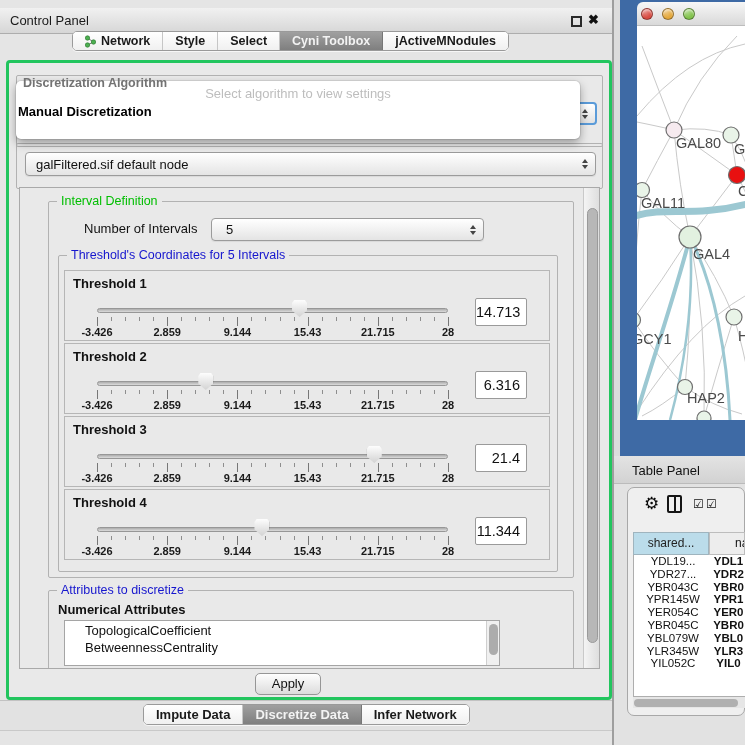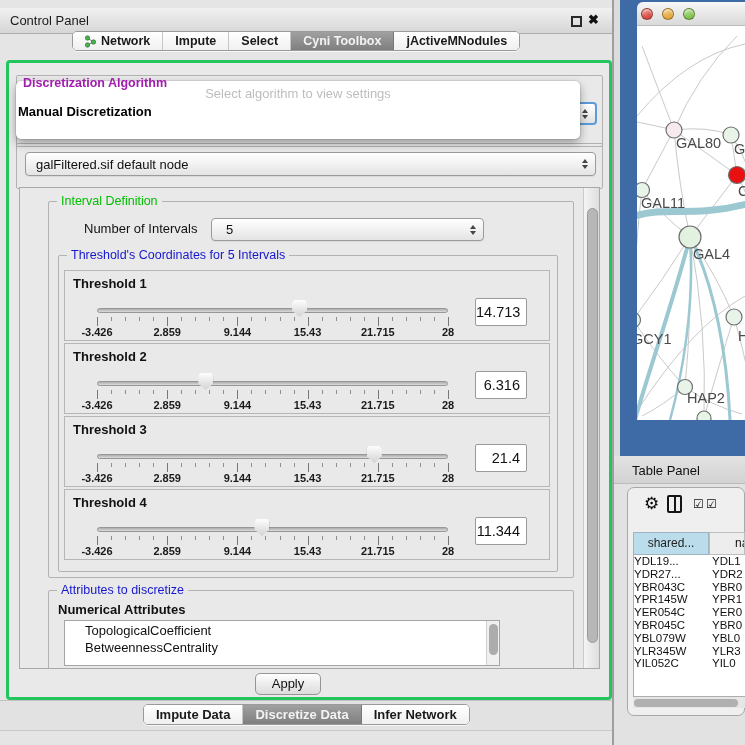--- a/index.html
+++ b/index.html
@@ -50,21 +50,21 @@
   #combo-ghost { left:554px; top:39px; width:34px; height:23px; border:2px solid #5A9BD9;
     border-radius:4px; background:linear-gradient(#FFF,#E2E2E2); z-index:3; }
   #algo-popup { left:7px; top:18px; width:564px; height:58px; background:#FFFFFF;
     border-radius:5px; box-shadow:0 4px 10px rgba(0,0,0,.35), 0 0 0 1px rgba(0,0,0,.08); z-index:5; }
   #popup-hint { position:absolute; left:0; top:5px; width:100%; text-align:center;
     font-size:13px; color:#BDBDBD; }
   .popup-item { position:absolute; left:2px; font-size:13px; color:#000; white-space:nowrap; }
   #popup-item-0 { top:23px; font-weight:bold; }
   #popup-item-1 { top:40px; }
   #disc-ghost-title { position:absolute; left:14px; top:13px; font-size:12.5px; font-weight:bold;
-    color:#a21caf; z-index:6; }
+    color:#737373; z-index:6; }
 
   #tabledata-group { left:7px; top:80px; width:587px; height:46px; }
   #tabledata-combo { left:16px; top:89px; width:571px; height:24px; }
 
   
   #viewport { left:10px; top:124px; width:581px; height:482px; border:1px solid #A9A9A9;
     overflow:hidden; background:#E9E9E9; }
   #v-scrollbar { position:absolute; left:563px; top:0; width:16px; height:480px;
     background:linear-gradient(to right,#F4F4F4,#DEDEDE); border-left:1px solid #C9C9C9; }
   #v-thumb { position:absolute; left:2.5px; top:20px; width:11px; height:435px;
@@ -133,23 +133,23 @@
   #split-icon::after { content:""; position:absolute; left:4.5px; top:0; width:2px; height:14px; background:#151515; }
   .check-icon { position:absolute; top:9px; font-size:12px; color:#111; }
   #tbl-bg { position:absolute; left:5px; top:44px; width:112px; height:165px; background:#FFF;
     border:1px solid #AEAEAE; border-right:none; }
   #tbl-header { position:absolute; left:5px; top:44px; width:112px; height:23px; display:flex; }
   .hcell { height:23px; border:1px solid #9FB4BE; font-size:12px; text-align:center;
     line-height:21px; overflow:hidden; white-space:nowrap; }
   #hcell-0 { width:76px; background:#BBDCEA; color:#222; }
   #hcell-1 { width:36px; background:#EDEDED; border-color:#BDBDBD; text-align:left; padding-left:25px; }
   #tbl-rows { position:absolute; left:5px; top:67px; width:112px; height:112px; overflow:hidden; }
-  .trow { display:flex; height:12.8px; font-size:11.5px; font-weight:500; }
+  .trow { display:flex; height:12.8px; font-size:11.5px; font-weight:500;text-align:center; }
   .trow .c0 { width:79px; padding-left:1px; white-space:nowrap; overflow:hidden; }
-  .trow .c1 { width:33px; white-space:nowrap; overflow:hidden; }
+  .trow .c1 { width:33px; white-space:nowrap; overflow:hidden;font-weight:bold; }
   #h-scroll { position:absolute; left:5px; top:209px; width:112px; height:11px; background:#E6E6E6; }
   #h-thumb { position:absolute; left:1px; top:1.5px; width:104px; height:8px;
     background:#B0B0B0; border-radius:4px; }
 </style>
 </head>
 <body>
 
 <div class="abs" id="titlebar">
   <span class="title">Control Panel</span>
   <span id="float-icon"></span>
@@ -161,21 +161,21 @@
       <svg width="11" height="13">
         <line x1="2.5" y1="3" x2="8.5" y2="7" stroke="#7A7A7A"></line>
         <line x1="2.5" y1="10" x2="8.5" y2="7" stroke="#7A7A7A"></line>
         <circle cx="2.5" cy="3" r="2.2" fill="#4CAF50" stroke="#2E7D32" stroke-width=".7"></circle>
         <circle cx="2.5" cy="10" r="2.2" fill="#4CAF50" stroke="#2E7D32" stroke-width=".7"></circle>
         <circle cx="8.5" cy="7" r="2.2" fill="#4CAF50" stroke="#2E7D32" stroke-width=".7"></circle>
       </svg>
       <span>Network</span>
     </div>
     <div class="seg-item">
-      <span>Impute</span>
+      <span>Style</span>
     </div>
     <div class="seg-item">
       <span>Select</span>
     </div>
     <div class="seg-item selected">
       <span>Cyni Toolbox</span>
     </div>
     <div class="seg-item">
       <span>jActiveMNodules</span>
     </div>

